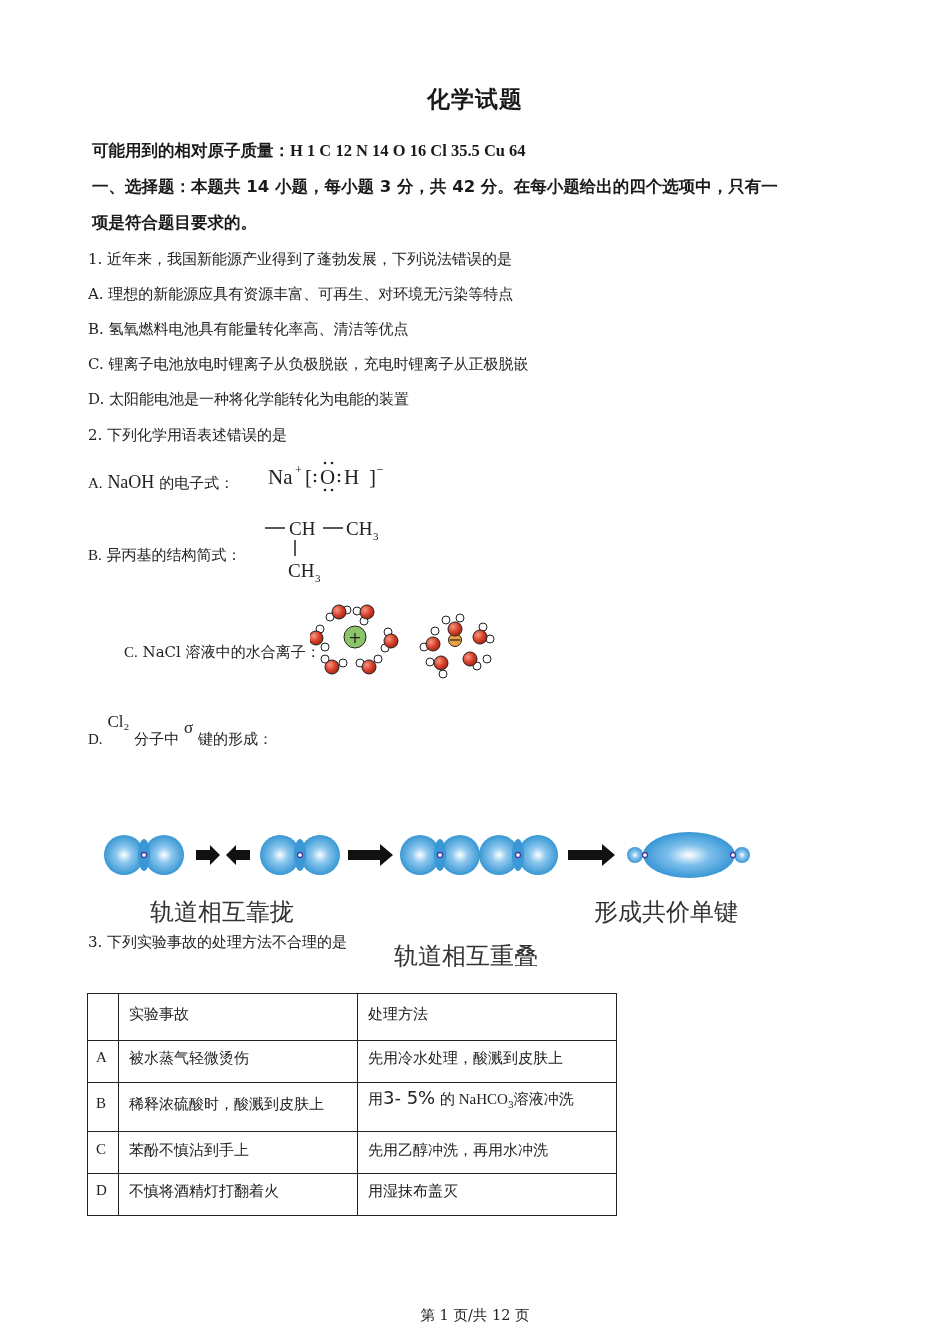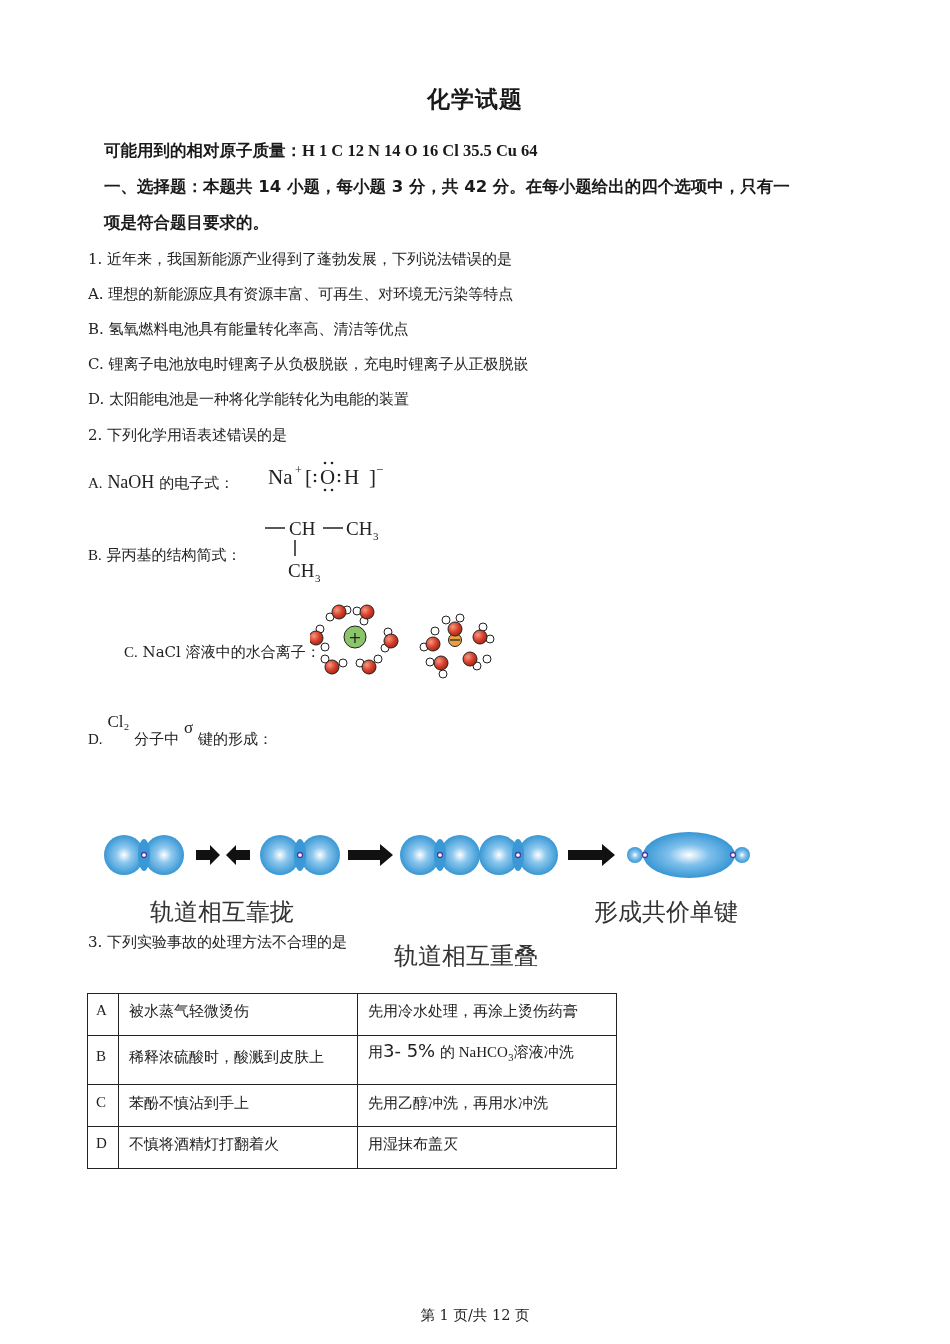--- a/index.html
+++ b/index.html
@@ -1,21 +1,21 @@
 <!DOCTYPE html>
 <html><head>
 <meta charset="utf-8">
 <style>
   html, body { margin: 0; padding: 0; background: #ffffff; }
   body { width: 950px; height: 1344px; position: relative; overflow: hidden;
          font-family: "DejaVu Serif", "Liberation Serif", serif; color: #1a1a1a; }
   .abs { position: absolute; }
   .title { left: 0; width: 950px; top: 84px; text-align: center; font-size: 23px; font-weight: bold;
            font-family: "DejaVu Sans", "Liberation Sans", sans-serif; letter-spacing: 1px; }
-  .bold-line { left: 104px; font-size: 16.5px; font-weight: bold;
+  .bold-line { left: 92px; font-size: 16.5px; font-weight: bold;
                font-family: "DejaVu Sans", "Liberation Sans", sans-serif; white-space: nowrap; }
   .bold-line .num { font-family: "Liberation Serif", serif; }
   .line { left: 88px; font-size: 15px; white-space: nowrap; color: #222; }
   .line .lat { font-family: "Liberation Serif", serif; }
   .formula { font-family: "Liberation Serif", serif; font-size: 19px; color: #222; }
   sup, sub { font-size: 60%; }
   table.acc { position: absolute; left: 87px; top: 993px; border-collapse: collapse; width: 530px; }
   table.acc td { border: 1.5px solid #222; font-size: 15px; color: #222; padding: 0 0 0 10px; vertical-align: top; }
   table.acc td.key { width: 22px; padding-left: 8px; font-family: "Liberation Serif", serif; }
   table.acc td.col1 { width: 228px; }
@@ -198,24 +198,29 @@
   </svg>
 </div>
 <div class="abs diag-label" style="left:150px; top:896px;">轨道相互靠拢</div>
 <div class="abs diag-label" style="left:394px; top:896px;margin-top:44px;">轨道相互重叠</div>
 <div class="abs diag-label" style="left:594px; top:896px;">形成共价单键</div>
 
 <div class="abs line" style="top:933px;">3. 下列实验事故的处理方法不合理的是</div>
 
 <table class="acc">
   <tbody>
+      <tr style="height:47px;">
+    <td class="key" style="padding-top:11px;"></td>
+    <td class="col1" style="padding-top:11px;">实验事故</td>
+    <td style="padding-top:11px;">处理方法</td>
+  </tr>
   <tr style="height:42px;">
     <td class="key" style="padding-top:8px;">A</td>
     <td class="col1" style="padding-top:8px;">被水蒸气轻微烫伤</td>
-    <td style="padding-top:8px;">先用冷水处理，再涂上烫伤药膏</td>
+    <td style="padding-top:8px;">先用冷水处理，酸溅到皮肤上</td>
   </tr>
   <tr style="height:49px;">
     <td class="key" style="padding-top:12px;">B</td>
     <td class="col1" style="padding-top:12px;">稀释浓硫酸时，酸溅到皮肤上</td>
     <td style="padding-top:4px;">
       <span>用</span><span style="font-family:'DejaVu Sans',sans-serif; font-size:18px;">3- 5%</span>
       <span class="lat" style="font-family:'Liberation Serif',serif;">的 NaHCO</span><sub>3</sub><span>溶液冲洗</span>
     </td>
   </tr>
   <tr style="height:42px;">

